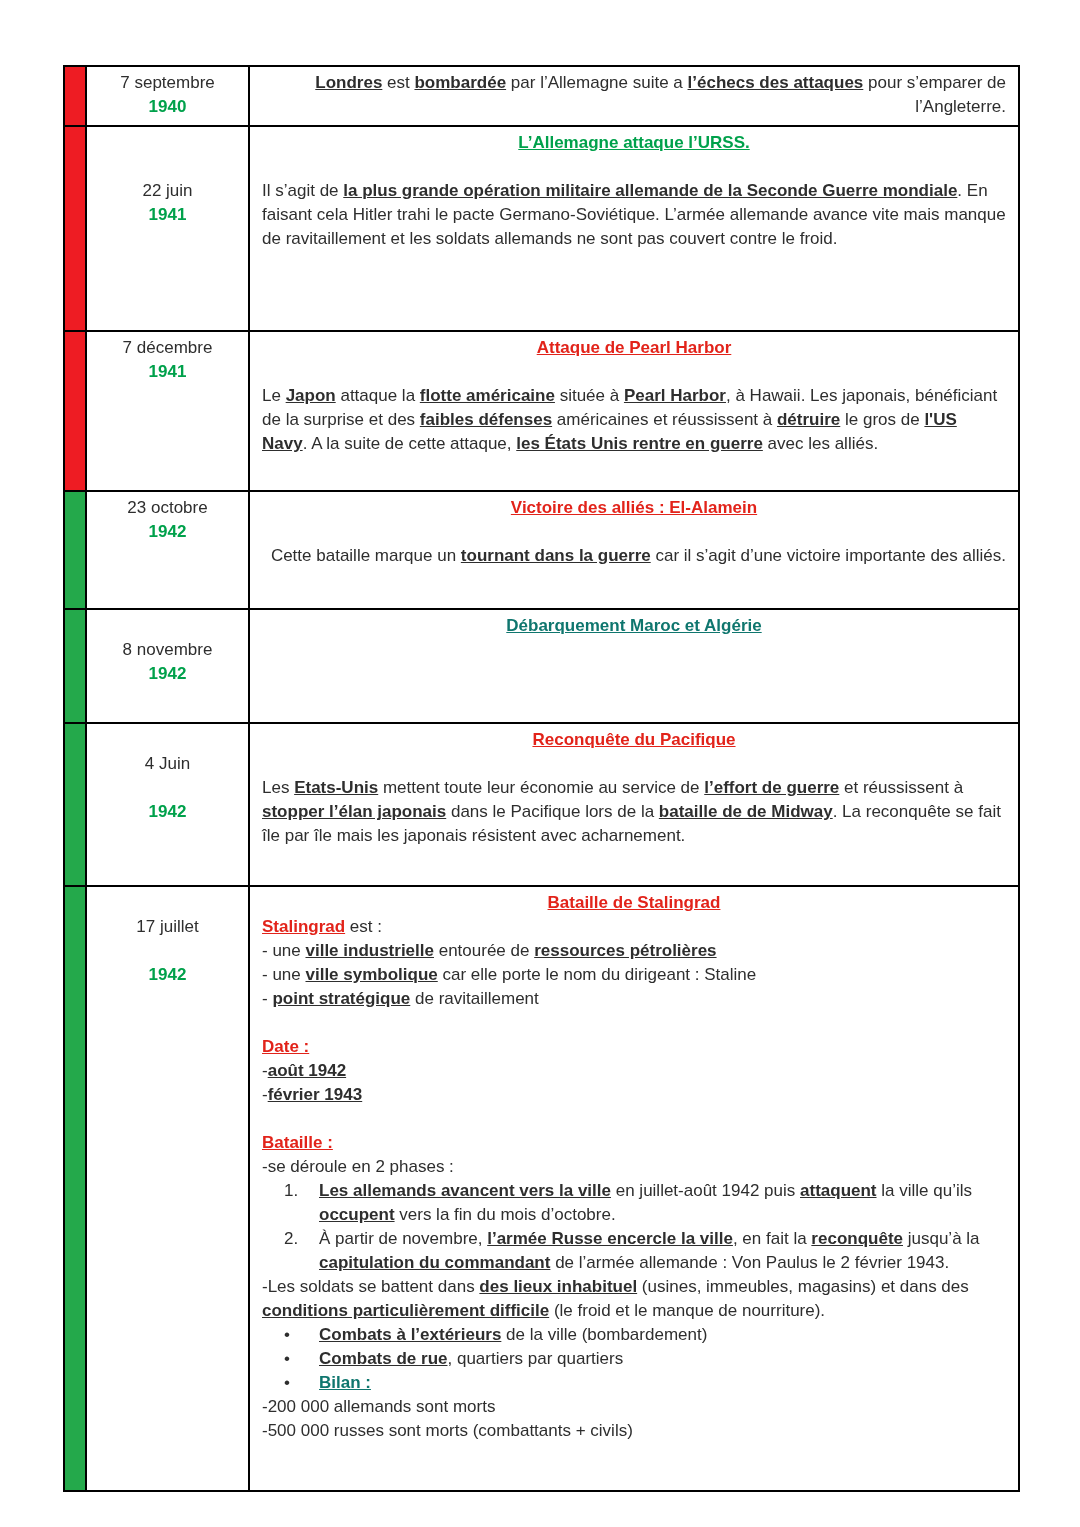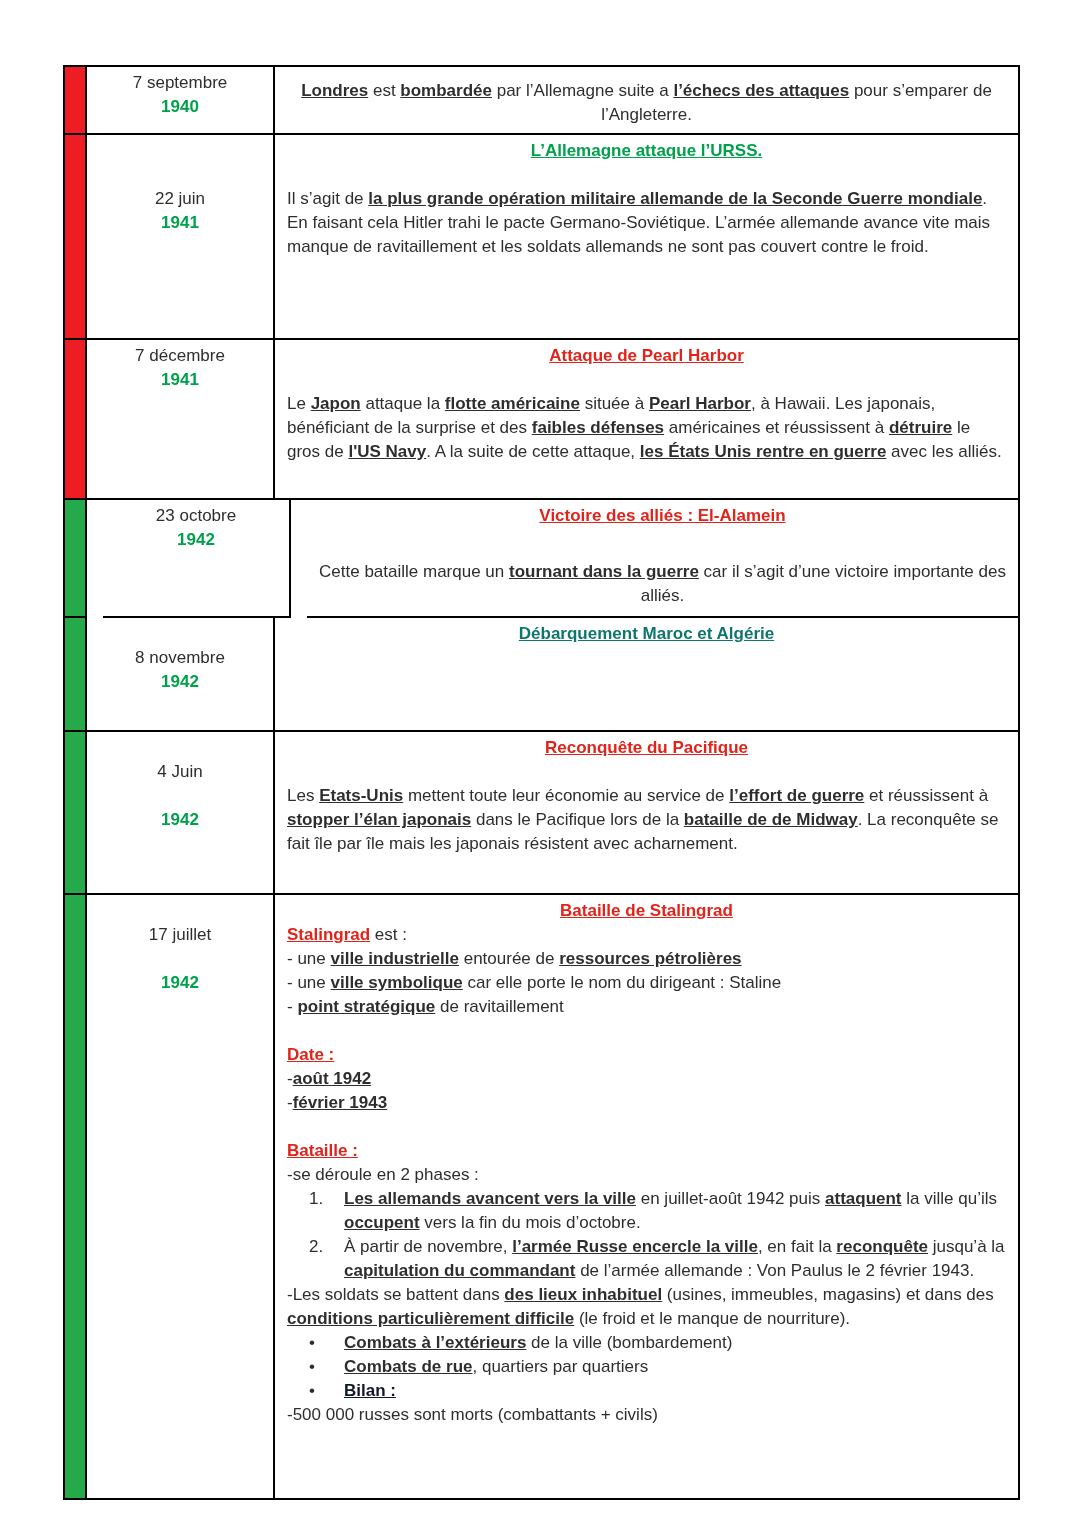--- a/index.html
+++ b/index.html
@@ -10,25 +10,25 @@
     font-size:17px; line-height:24px; color:#2e2e2e;
   }
   .page { position:relative; width:1080px; height:1527px; background:#ffffff; }
   .table {
     position:absolute; left:63px; top:65px; width:957px;
     border-left:2px solid #000; border-top:2px solid #000;
   }
   .row { display:flex; align-items:stretch; }
   .cell { border-right:2px solid #000; border-bottom:2px solid #000; }
   .strip { width:22px; flex:none; }
-  .date { width:188px; flex:none; text-align:center; padding-top:4px; }
+  .date { width:163px; flex:none; text-align:center; padding-top:4px; }
   .date .year { font-weight:700; }
   .content { flex:1; padding:4px 12px 6px; }
   .heading { font-weight:700; text-decoration:underline; text-align:center; }
-  .para.center { text-align:center;margin-top:8px; }
+  .para.center { text-align:right; }
   .blank, .blankline { height:24px; }
   .b { font-weight:700; }
   .u { text-decoration:underline; }
   .li { display:flex; padding-left:22px; }
   .li .marker { flex:none; width:35px; }
   .li .litext { flex:1; }
 </style>
 </head>
 <body>
 
@@ -63,21 +63,21 @@
         <div class="cell date">
           <div class="date-line">7 décembre</div>
           <div class="date-line year" style="color: rgb(0, 161, 75);">1941</div>
         </div>
         <div class="cell content">
           <div class="heading" style="color: rgb(226, 35, 26);">Attaque de Pearl Harbor</div>
           <div class="blank"></div>
           <div class="para"><span>Le </span><span class="b u">Japon</span><span> attaque la </span><span class="b u">flotte américaine</span><span> située à </span><span class="b u">Pearl Harbor</span><span>, à Hawaii. Les japonais, bénéficiant de la surprise et des </span><span class="b u">faibles défenses</span><span> américaines et réussissent à </span><span class="b u">détruire</span><span> le gros de </span><span class="b u">l'US Navy</span><span>. A la suite de cette attaque, </span><span class="b u">les États Unis rentre en guerre</span><span> avec les alliés.</span></div>
         </div>
       </div>
-      <div class="row" style="min-height: 118px; gap: 16px;">
+      <div class="row" style="min-height: 118px;">
         <div class="cell strip" style="background: rgb(36, 169, 75);"></div>
         <div class="cell date">
           <div class="date-line">23 octobre</div>
           <div class="date-line year" style="color: rgb(0, 161, 75);">1942</div>
         </div>
         <div class="cell content">
           <div class="heading" style="color: rgb(226, 35, 26);">Victoire des alliés : El-Alamein</div>
           <div class="blank"></div>
           <div class="para center"><span>Cette bataille marque un </span><span class="b u">tournant dans la guerre</span><span> car il s’agit d’une victoire importante des alliés.</span></div>
         </div>
@@ -141,19 +141,20 @@
           <div class="li">
             <span class="marker">•</span>
             <span class="litext"><span class="b u">Combats à l’extérieurs</span><span> de la ville (bombardement)</span></span>
           </div>
           <div class="li">
             <span class="marker">•</span>
             <span class="litext"><span class="b u">Combats de rue</span><span>, quartiers par quartiers</span></span>
           </div>
           <div class="li">
             <span class="marker">•</span>
-            <span class="litext"><span class="b u" style="color: #0f172a;">Bilan :</span></span>
+            <span class="litext"><span class="b u" style="color: #0f766e;">Bilan :</span></span>
           </div>
+          <div class="para"><span>-200 000 allemands sont morts</span></div>
           <div class="para"><span>-500 000 russes sont morts (combattants + civils)</span></div>
         </div>
       </div>
     </div>
 </div>
 
 </body></html>

